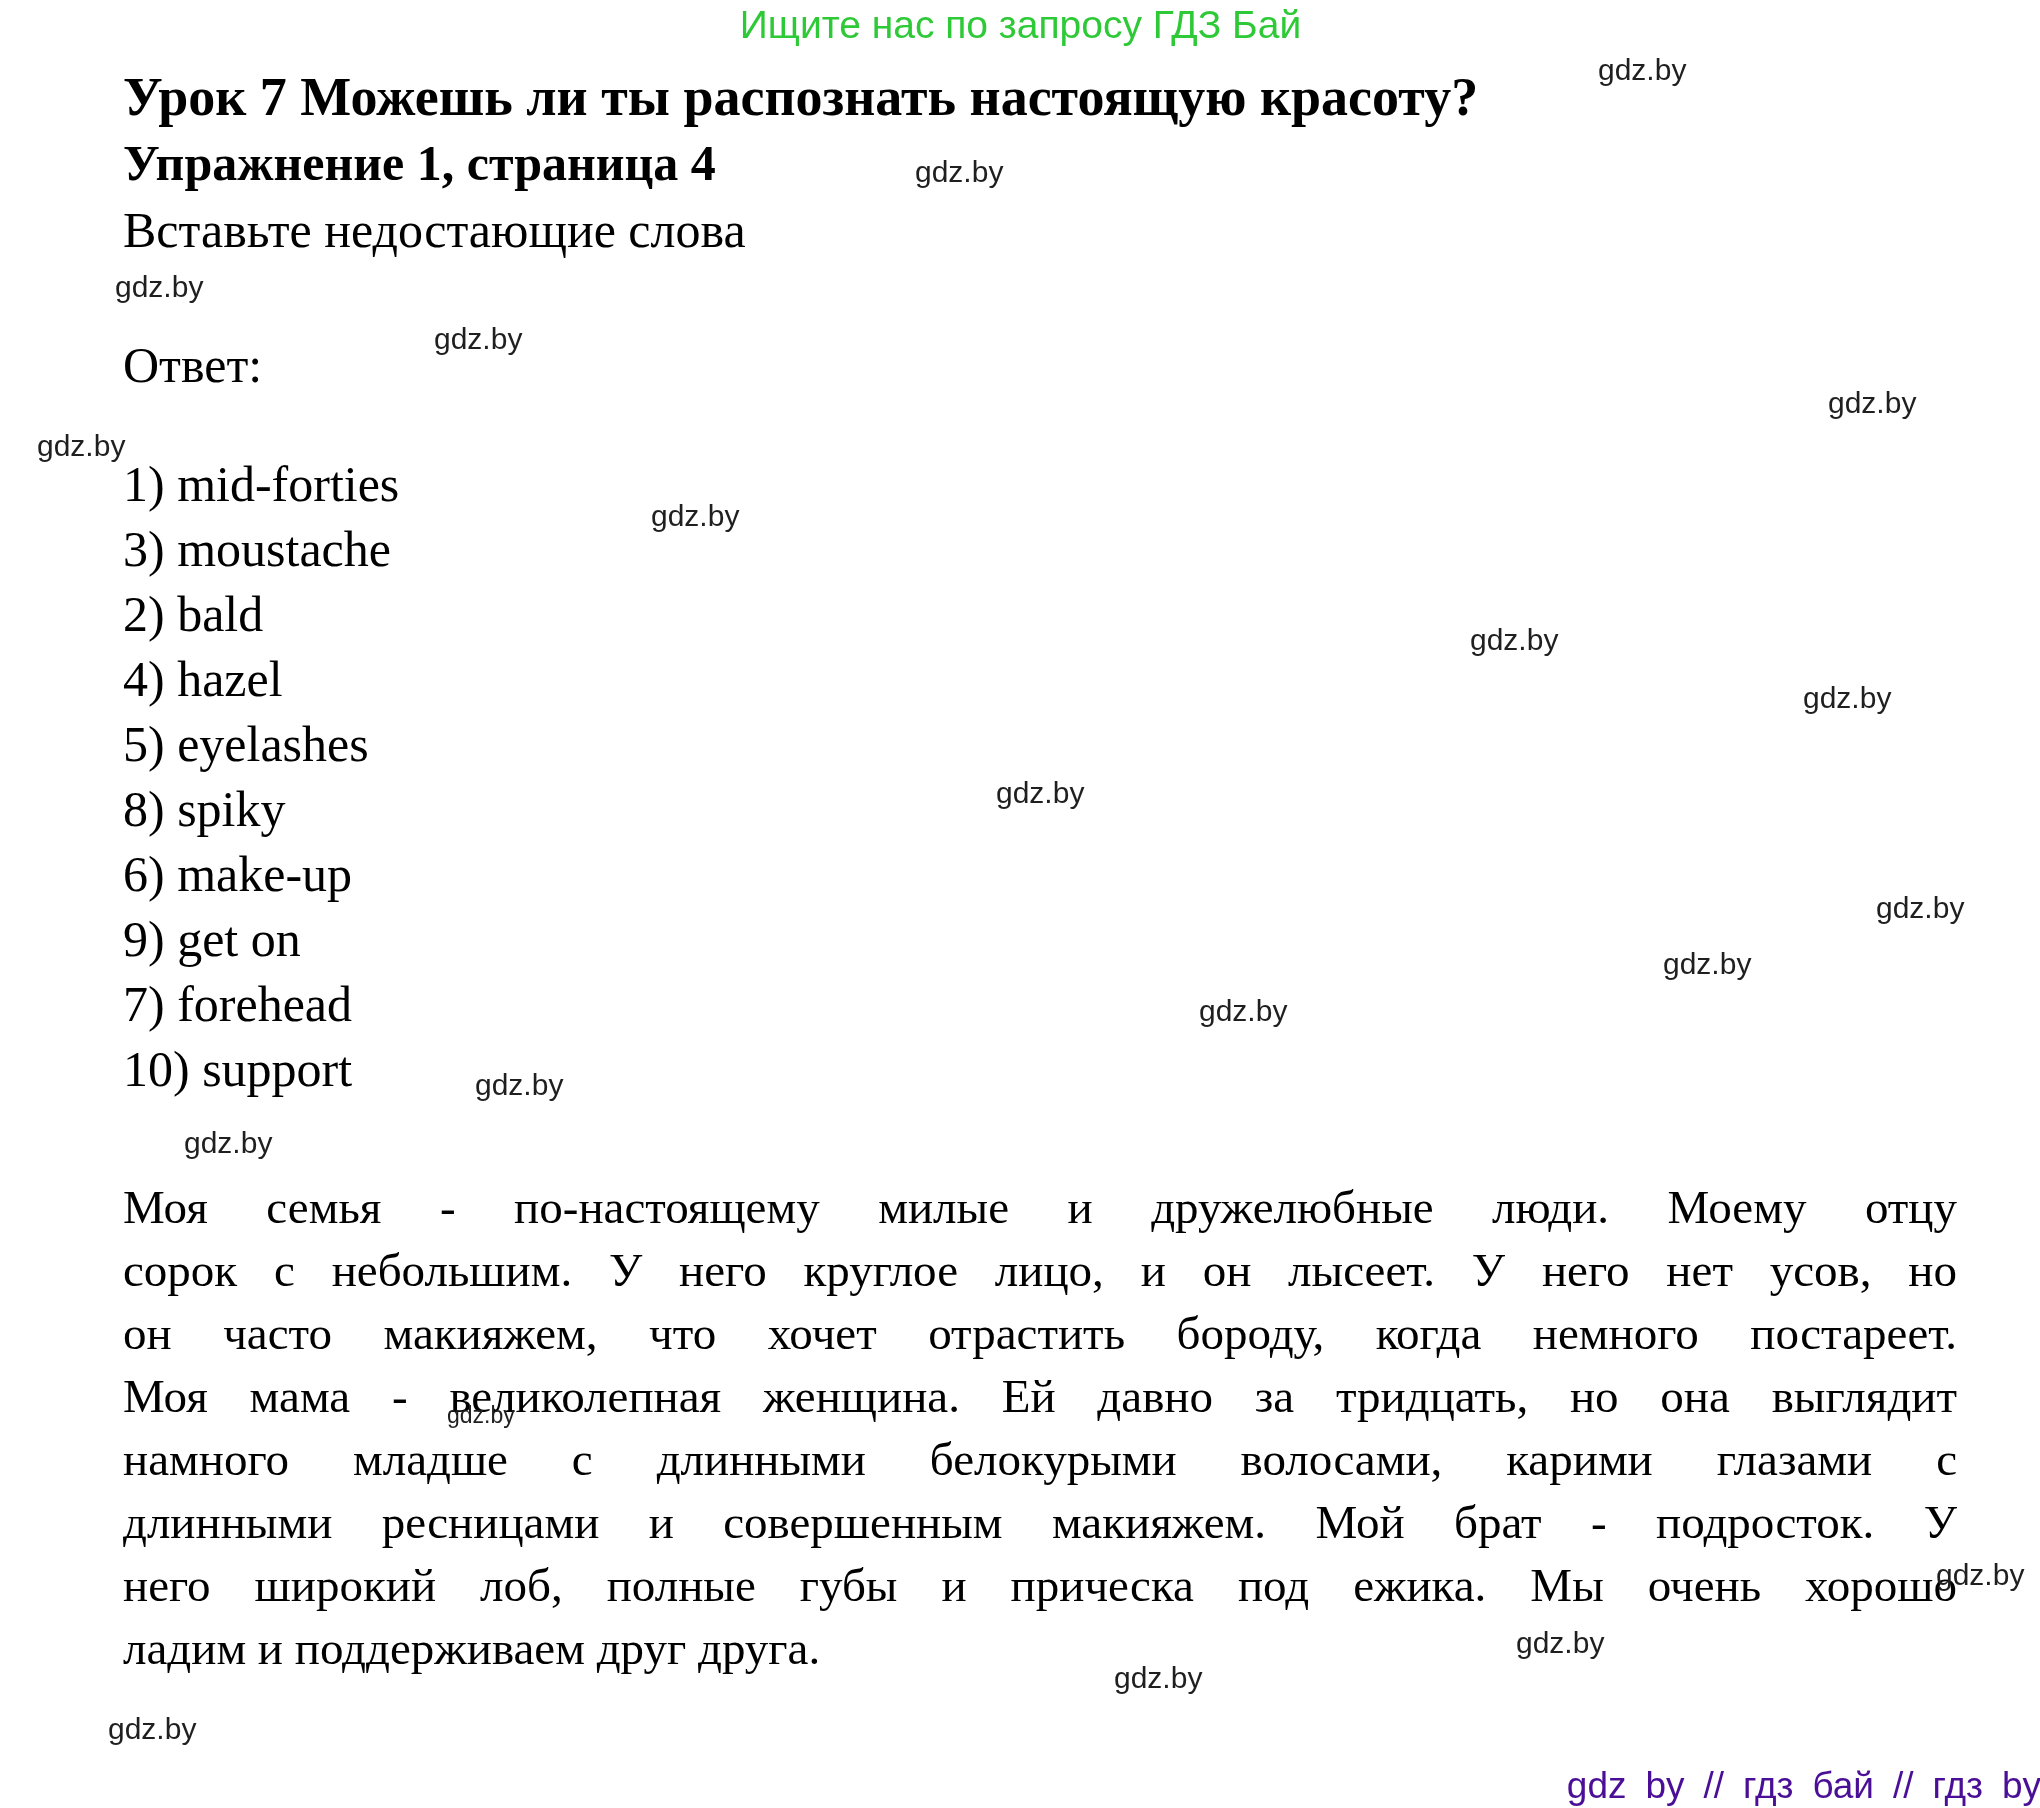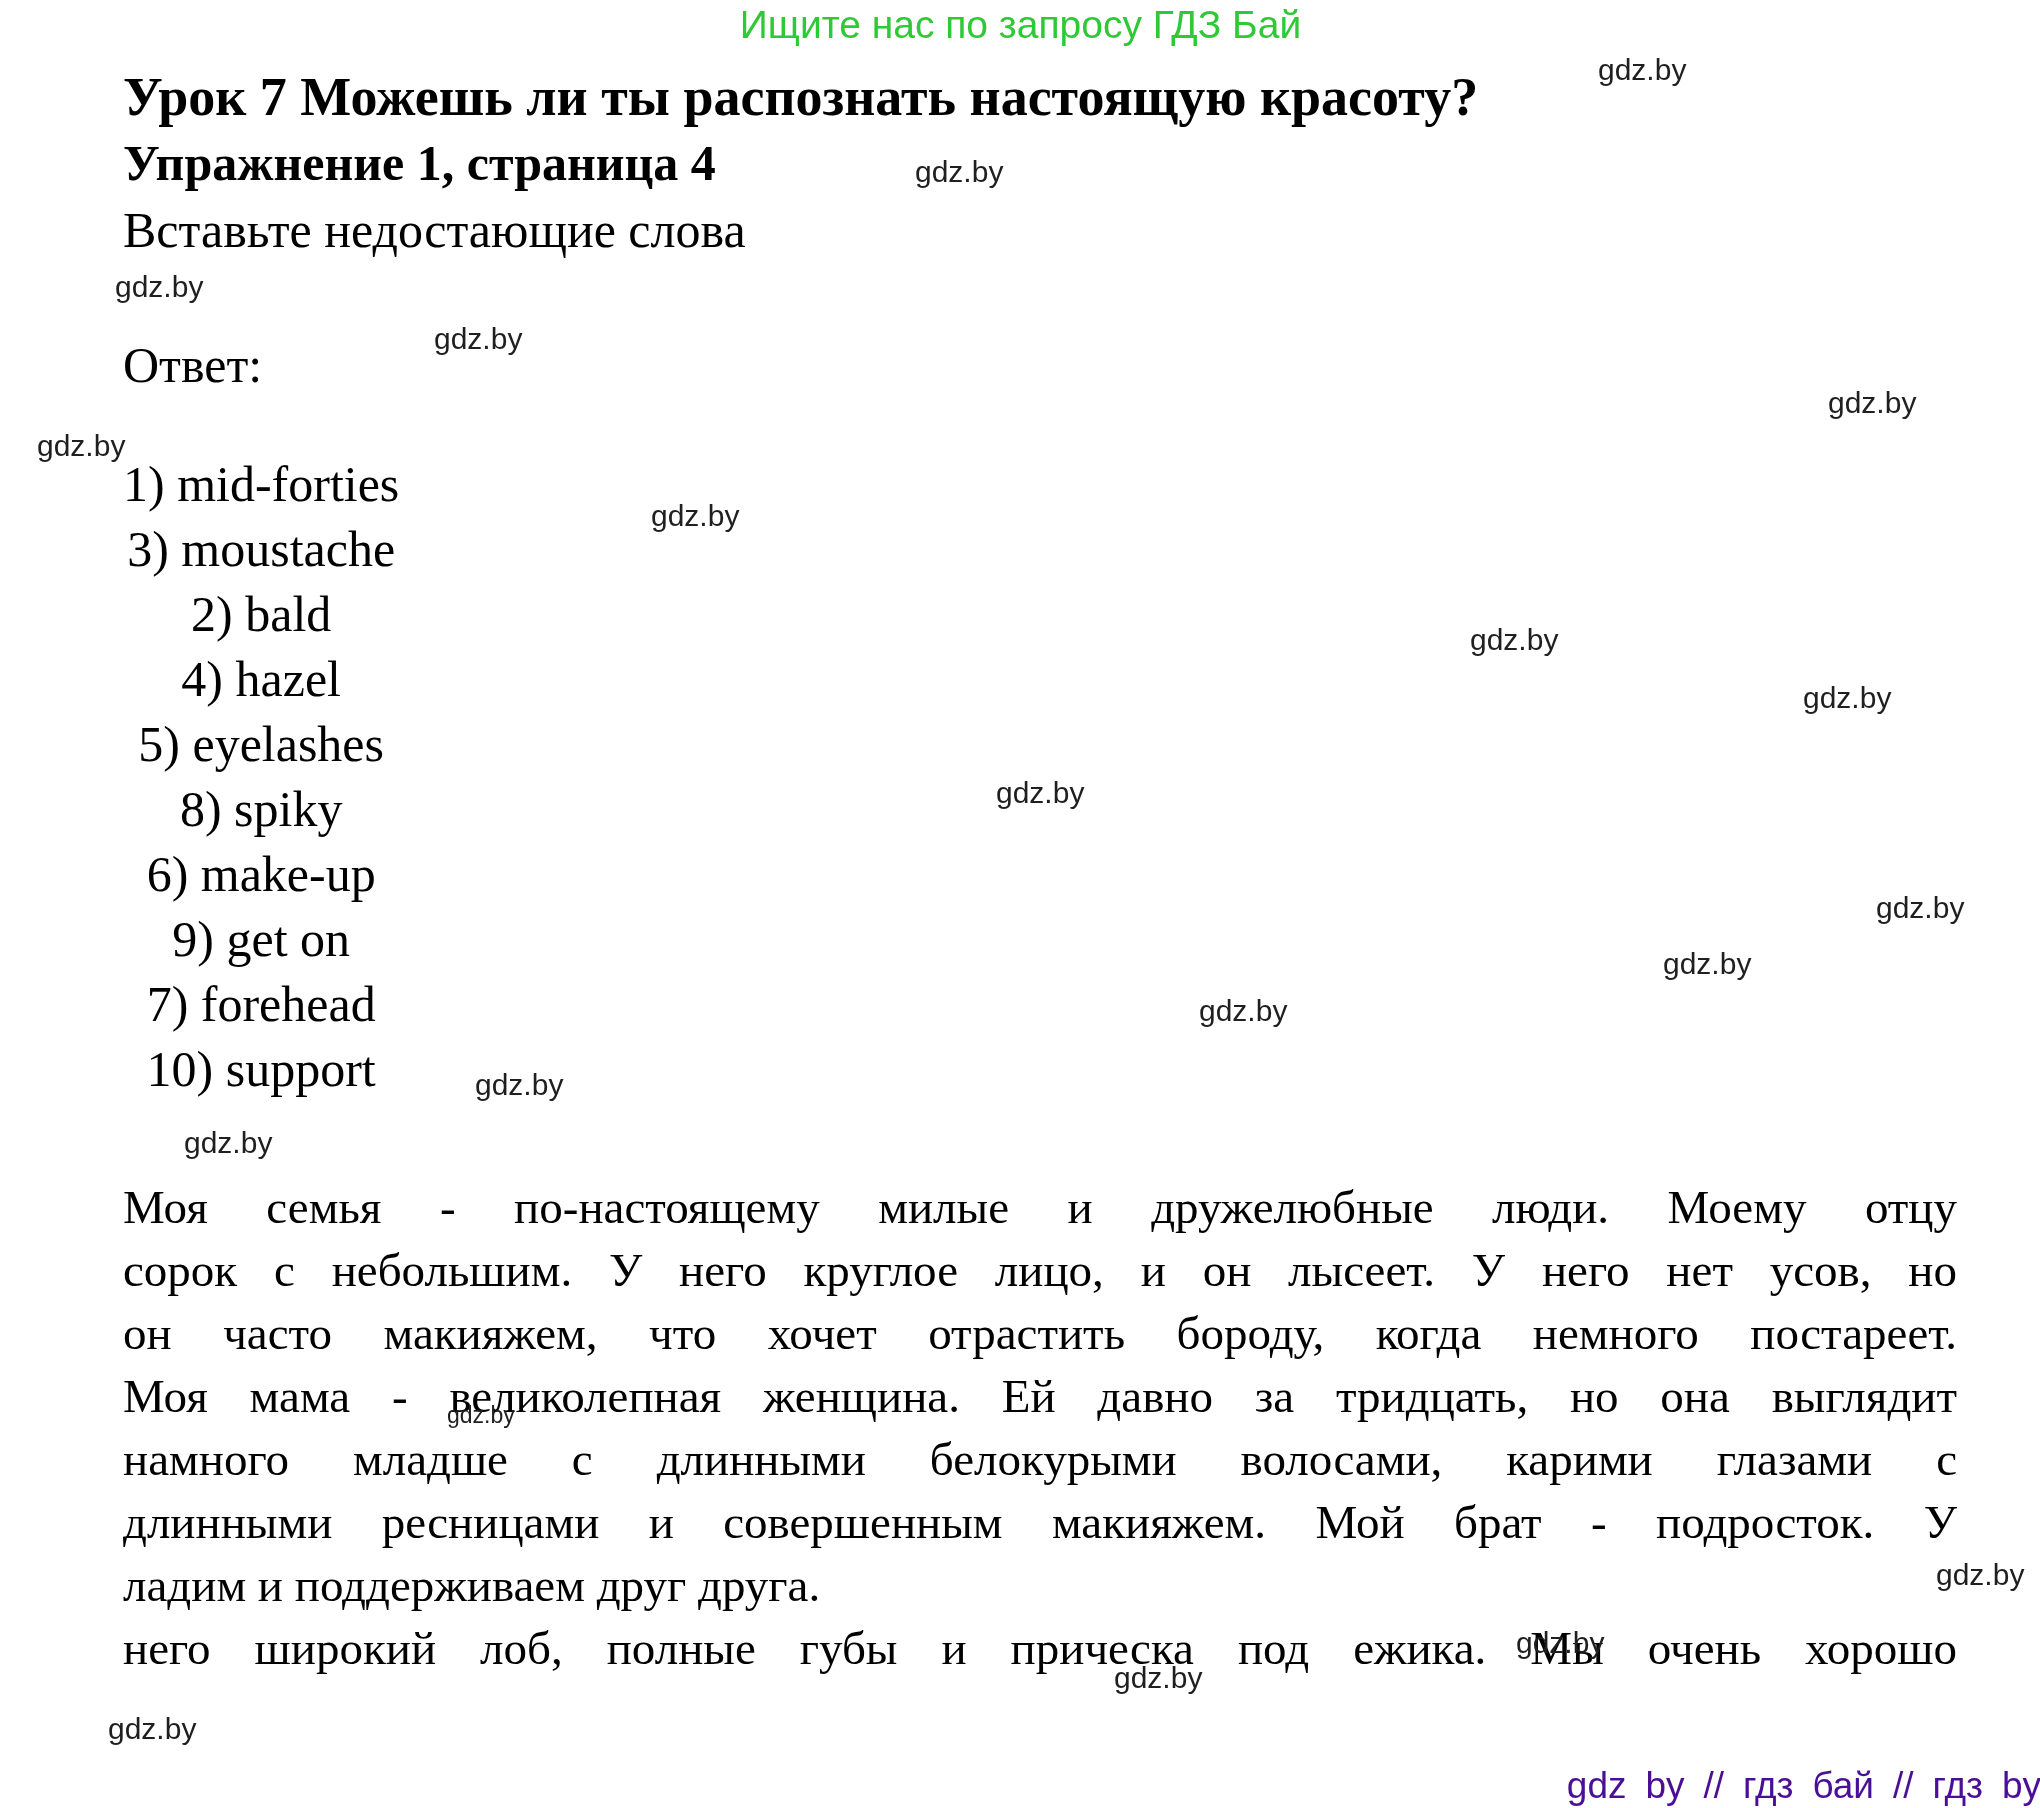--- a/index.html
+++ b/index.html
@@ -35,21 +35,20 @@
   .answer-label{
     position:absolute;left:123px;top:337px;margin:0;
     font:400 50px/1.15 "Liberation Serif",serif;
   }
   .answers{
     position:absolute;left:123px;top:452px;
   }
   .answer-item{
     font:400 50px/65px "Liberation Serif",serif;
     white-space:nowrap;
-    text-align:center;
   }
   .translation{
     position:absolute;left:123px;top:1176px;width:1834px;
   }
   .para-line{
     font:400 47px/63px "Liberation Serif",serif;
     text-align:justify;
   }
   .para-line.just{ text-align-last:justify; }
   .para-line.last{ text-align-last:left; }
@@ -93,22 +92,22 @@
     <div class="answer-item">10) support</div>
   </div>
 
   <div class="translation">
     <div class="para-line just">Моя семья - по-настоящему милые и дружелюбные люди. Моему отцу</div>
     <div class="para-line just">сорок с небольшим. У него круглое лицо, и он лысеет. У него нет усов, но</div>
     <div class="para-line just">он часто макияжем, что хочет отрастить бороду, когда немного постареет.</div>
     <div class="para-line just">Моя мама - великолепная женщина. Ей давно за тридцать, но она выглядит</div>
     <div class="para-line just">намного младше с длинными белокурыми волосами, карими глазами с</div>
     <div class="para-line just">длинными ресницами и совершенным макияжем. Мой брат - подросток. У</div>
+    <div class="para-line just">него широкий лоб, полные губы и прическа под ежика. Мы очень хорошо</div>
     <div class="para-line last">ладим и поддерживаем друг друга.</div>
-    <div class="para-line just">него широкий лоб, полные губы и прическа под ежика. Мы очень хорошо</div>
   </div>
 
   <span class="wm" style="left:1598px;top:53px">gdz.by</span>
   <span class="wm" style="left:915px;top:155px">gdz.by</span>
   <span class="wm" style="left:115px;top:270px">gdz.by</span>
   <span class="wm" style="left:434px;top:322px">gdz.by</span>
   <span class="wm" style="left:1828px;top:386px">gdz.by</span>
   <span class="wm" style="left:37px;top:429px">gdz.by</span>
   <span class="wm" style="left:651px;top:499px">gdz.by</span>
   <span class="wm" style="left:1470px;top:623px">gdz.by</span>

